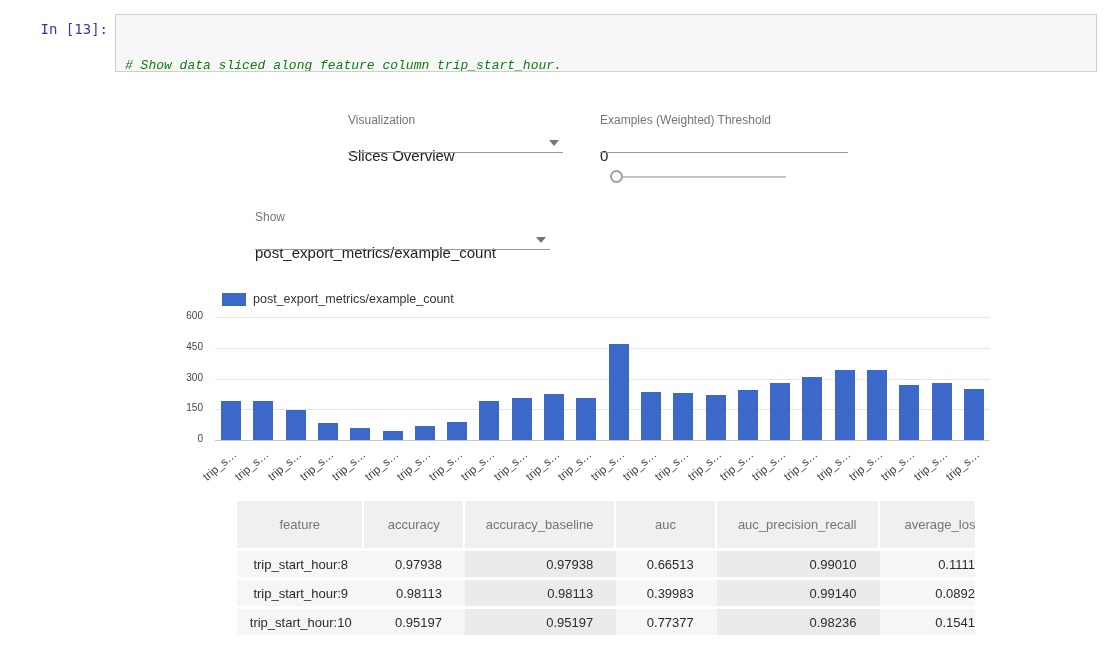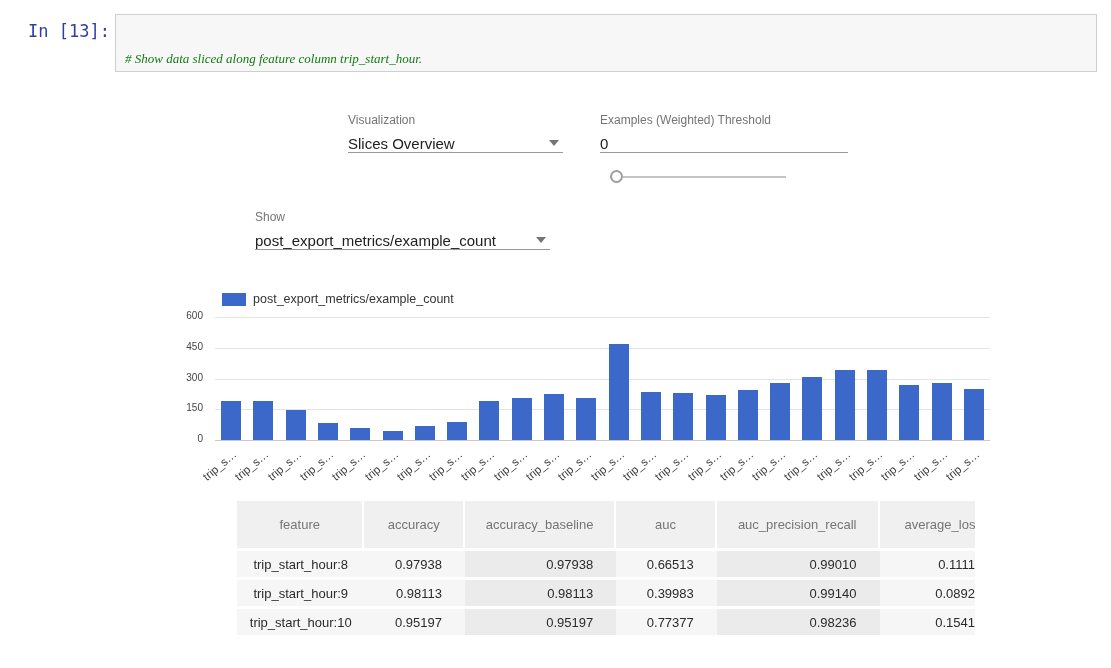--- a/index.html
+++ b/index.html
@@ -5,35 +5,35 @@
   * { margin:0; padding:0; box-sizing:border-box; }
   html,body { background:#fff; }
   #canvas {
     position:relative; width:1111px; height:668px; background:#fff;
     font-family:"Liberation Sans", sans-serif; overflow:hidden;
   }
 
   
   .prompt {
     position:absolute; left:28px; top:21px; width:80px; text-align:right;
-    font-family:"DejaVu Sans Mono", monospace; font-size:17px;
+    font-family:"DejaVu Sans Mono", monospace; font-size:14px;
     color:var(--prompt,#303f9f); white-space:pre;
   }
   .code-box {
     position:absolute; left:115px; top:14px; width:982px; height:58px;
-    background:#f7f7f7; border:1px solid #cfcfcf; padding:3px 9px;
-    font-family:Liberation Serif, serif; font-size:13px; line-height:16.5px;
+    background:#f7f7f7; border:1px solid #cfcfcf; padding:10px 9px;
+    font-family:Liberation Mono, monospace; font-size:13px; line-height:16.5px;
     color:#141414; white-space:pre; overflow:hidden;
   }
   .comment { color:var(--comment,#137a13); font-style:italic; }
 
   
   .mat-field { position:absolute; height:40px; }
   .mat-label { font-size:12px; color:#757575; line-height:14px; }
-  .mat-value { font-size:15px; color:#212121; margin-top:8px; line-height:18px; white-space:nowrap; }
+  .mat-value { font-size:15px; color:#212121; margin-top:20px; line-height:18px; white-space:nowrap; }
   .mat-underline { position:absolute; left:0; right:0; bottom:0; height:1px; background:#999; }
   .dd-arrow {
     position:absolute; right:4px; top:27px; width:0; height:0;
     border-left:5px solid transparent; border-right:5px solid transparent;
     border-top:6px solid #757575;
   }
   .slider { position:absolute; height:16px; }
   .slider-track { position:absolute; left:13px; right:0; top:7px; height:2px; background:#c4c4c4; }
   .slider-thumb {
     position:absolute; left:0; top:1px; width:13px; height:13px; border-radius:50%;

